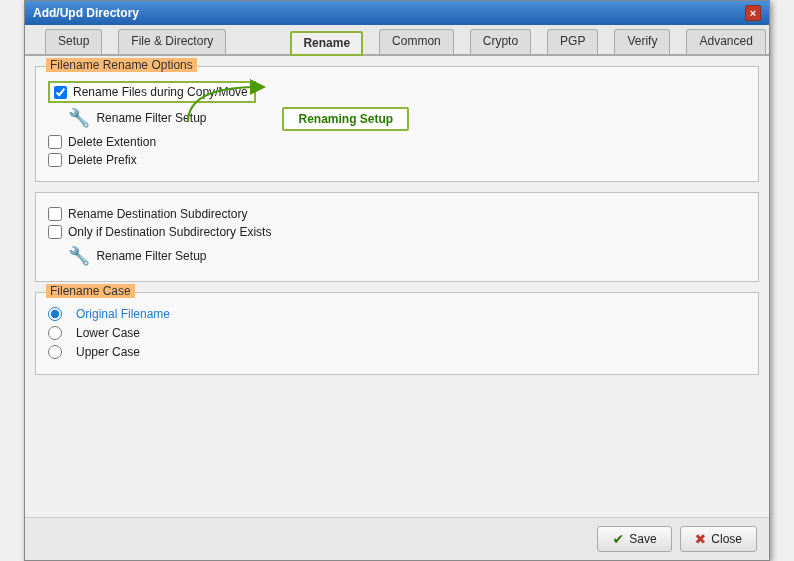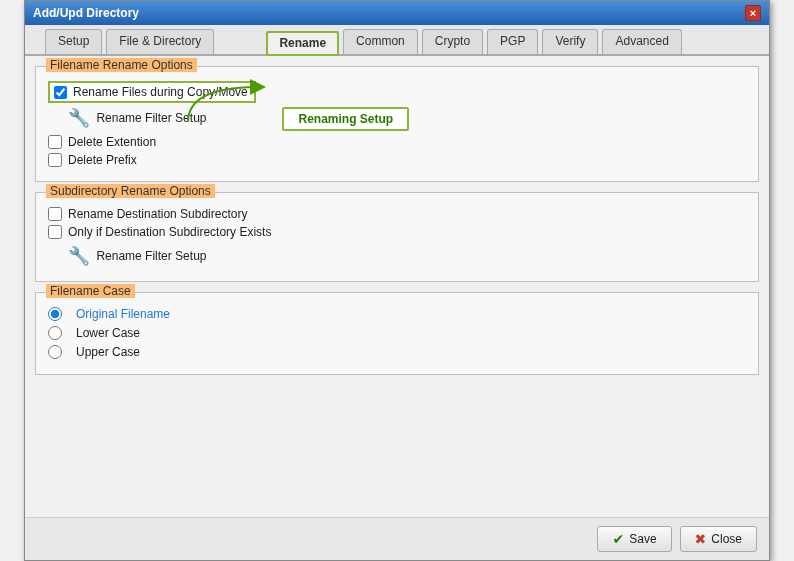--- a/index.html
+++ b/index.html
@@ -51,21 +51,21 @@
       font-size: 11px;
       font-weight: bold;
     }
     .tab-bar {
       display: flex;
       background: #e8e8e8;
       border-bottom: 2px solid #aaa;
       padding-top: 4px;
       padding-left: 20px;
       flex-shrink: 0;
-      gap: 4px;
+      gap: 16px;
     }
     .tab {
       padding: 4px 12px;
       background: #ddd;
       border: 1px solid #aaa;
       border-bottom: none;
       cursor: pointer;
       font-size: 12px;
       color: #333;
       border-radius: 3px 3px 0 0;
@@ -257,21 +257,20 @@
 
         <div class="checkbox-row">
           <input type="checkbox" id="delete-prefix" style="">
           <label class="checkbox-label" for="delete-prefix">Delete Prefix</label>
         </div>
 
       </div>
     </div>
 
     <div class="section">
-      <span class="section-title">Subdirectory Rename Options</span>
       <div class="section-content">
 
         <div class="checkbox-row">
           <input type="checkbox" id="rename-dest" style="">
           <label class="checkbox-label" for="rename-dest">Rename Destination Subdirectory</label>
         </div>
 
         <div class="checkbox-row">
           <input type="checkbox" id="only-if-dest" style="">
           <label class="checkbox-label" for="only-if-dest">Only if Destination Subdirectory Exists</label>

